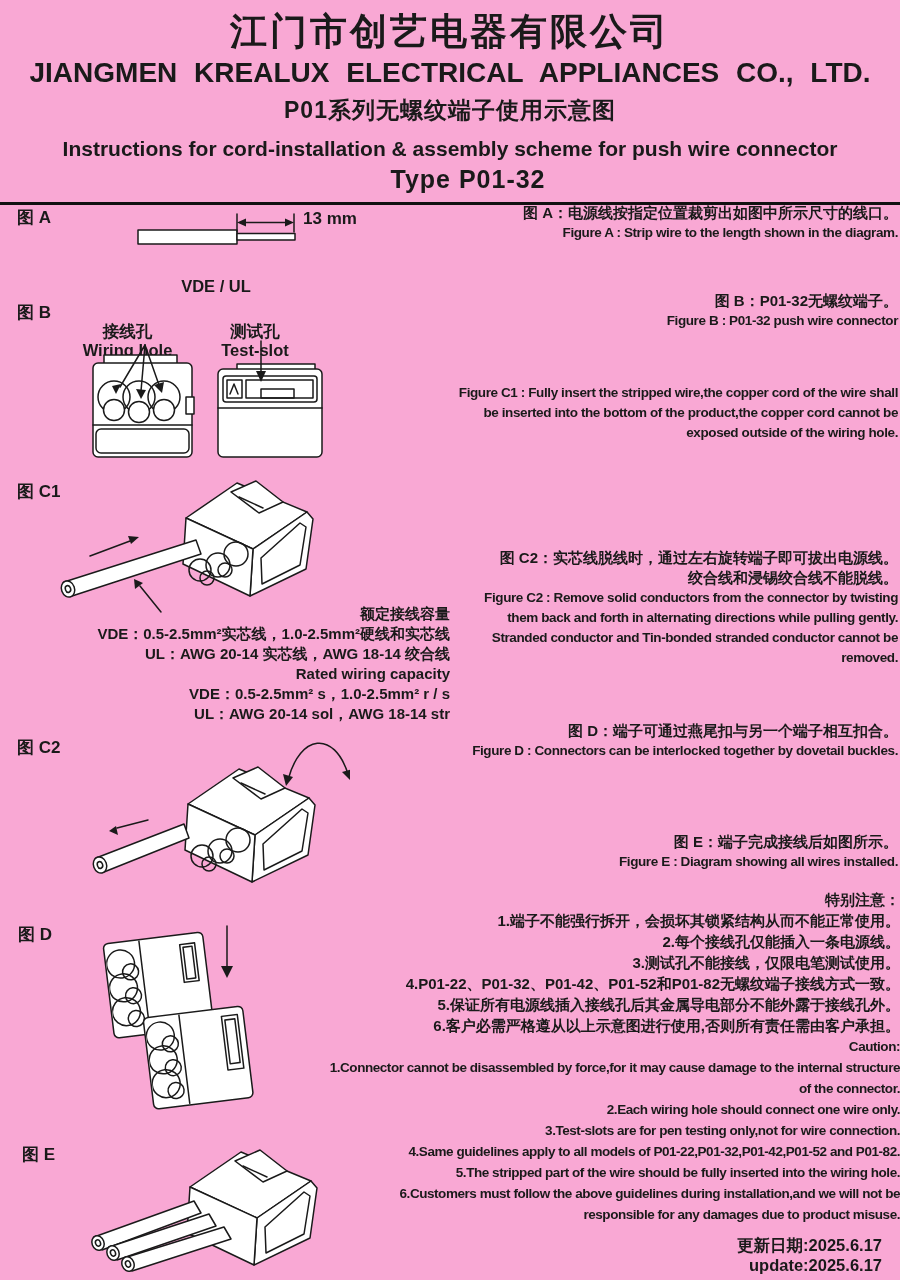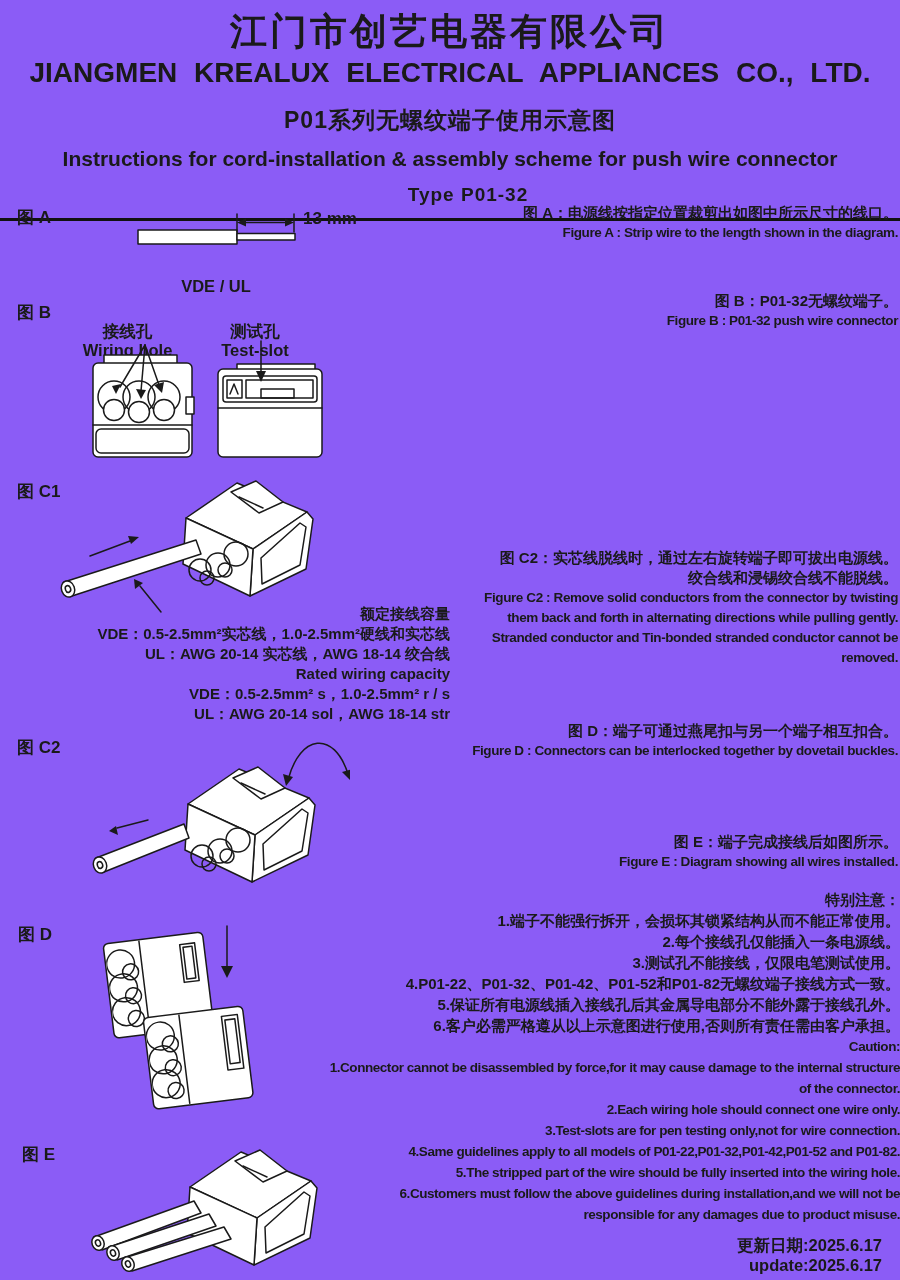--- a/index.html
+++ b/index.html
@@ -1,24 +1,24 @@
 <!DOCTYPE html>
 <html><head>
 <meta charset="utf-8">
 <style>
   html,body{margin:0;padding:0;background:#fff;}
-  #page{position:relative;width:900px;height:1280px;background:#8b5cf6;overflow:hidden;
+  #page{position:relative;width:900px;height:1280px;background:#f9a8d4;overflow:hidden;
         font-family:"Liberation Sans","DejaVu Sans",sans-serif;color:#1a1a1a;font-weight:bold;}
   
   #hdr{text-align:center;padding-top:10px;}
   .t-zh{font-size:37px;line-height:44px;letter-spacing:3px;}
   .t-en{font-size:28px;line-height:34px;word-spacing:9px;margin-top:2px;}
-  .t-series{font-size:23px;line-height:28px;letter-spacing:1px;margin-top:16px;}
+  .t-series{font-size:23px;line-height:28px;letter-spacing:1px;margin-top:6px;}
   .t-sub{font-size:21px;line-height:26px;margin-top:12px;}
-  .t-type{font-size:19px;line-height:30px;margin-top:8px;letter-spacing:1px;padding-left:36px;}
+  .t-type{font-size:25px;line-height:30px;margin-top:2px;letter-spacing:1px;padding-left:36px;}
   #rule{border:none;border-top:3px solid #111;margin:8px 0 0 0;}
   
   .abs{position:absolute;}
   .pre{white-space:pre-line;text-align:right;}
   .figlab{font-size:17px;}
   .zh15{font-size:15px;line-height:20px;}
   .en13{font-size:13.5px;line-height:20px;letter-spacing:-0.4px;}
   .cz{font-size:15px;line-height:21px;}
   .ce{font-size:13.5px;line-height:21px;letter-spacing:-0.45px;}
   .ctr{text-align:center;margin-top:28px;}
@@ -241,20 +241,21 @@
 
   <div class="abs" style="left:456px;top:203px;width:442px">
     <div class="zh15 pre">图 A：电源线按指定位置裁剪出如图中所示尺寸的线口。</div>
     <div class="en13 pre">Figure A : Strip wire to the length shown in the diagram.</div>
   </div>
   <div class="abs" style="left:456px;top:291px;width:442px">
     <div class="zh15 pre">图 B：P01-32无螺纹端子。</div>
     <div class="en13 pre">Figure B : P01-32 push wire connector</div>
   </div>
   <div class="abs" style="left:456px;top:383px;width:442px">
+    <div class="en13 pre">Figure C1 : Fully insert the stripped wire,the copper cord of the wire shall be inserted into the bottom of the product,the copper cord cannot be exposed outside of the wiring hole.</div>
   </div>
   <div class="abs" style="left:456px;top:548px;width:442px">
     <div class="zh15 pre">图 C2：实芯线脱线时，通过左右旋转端子即可拔出电源线。
 绞合线和浸锡绞合线不能脱线。</div>
     <div class="en13 pre">Figure C2 : Remove solid conductors from the connector by twisting them back and forth in alternating directions while pulling gently. Stranded conductor and Tin-bonded stranded conductor cannot be removed.</div>
   </div>
   <div class="abs" style="left:456px;top:721px;width:442px">
     <div class="zh15 pre">图 D：端子可通过燕尾扣与另一个端子相互扣合。</div>
     <div class="en13 pre">Figure D : Connectors can be interlocked together by dovetail buckles.</div>
   </div>

